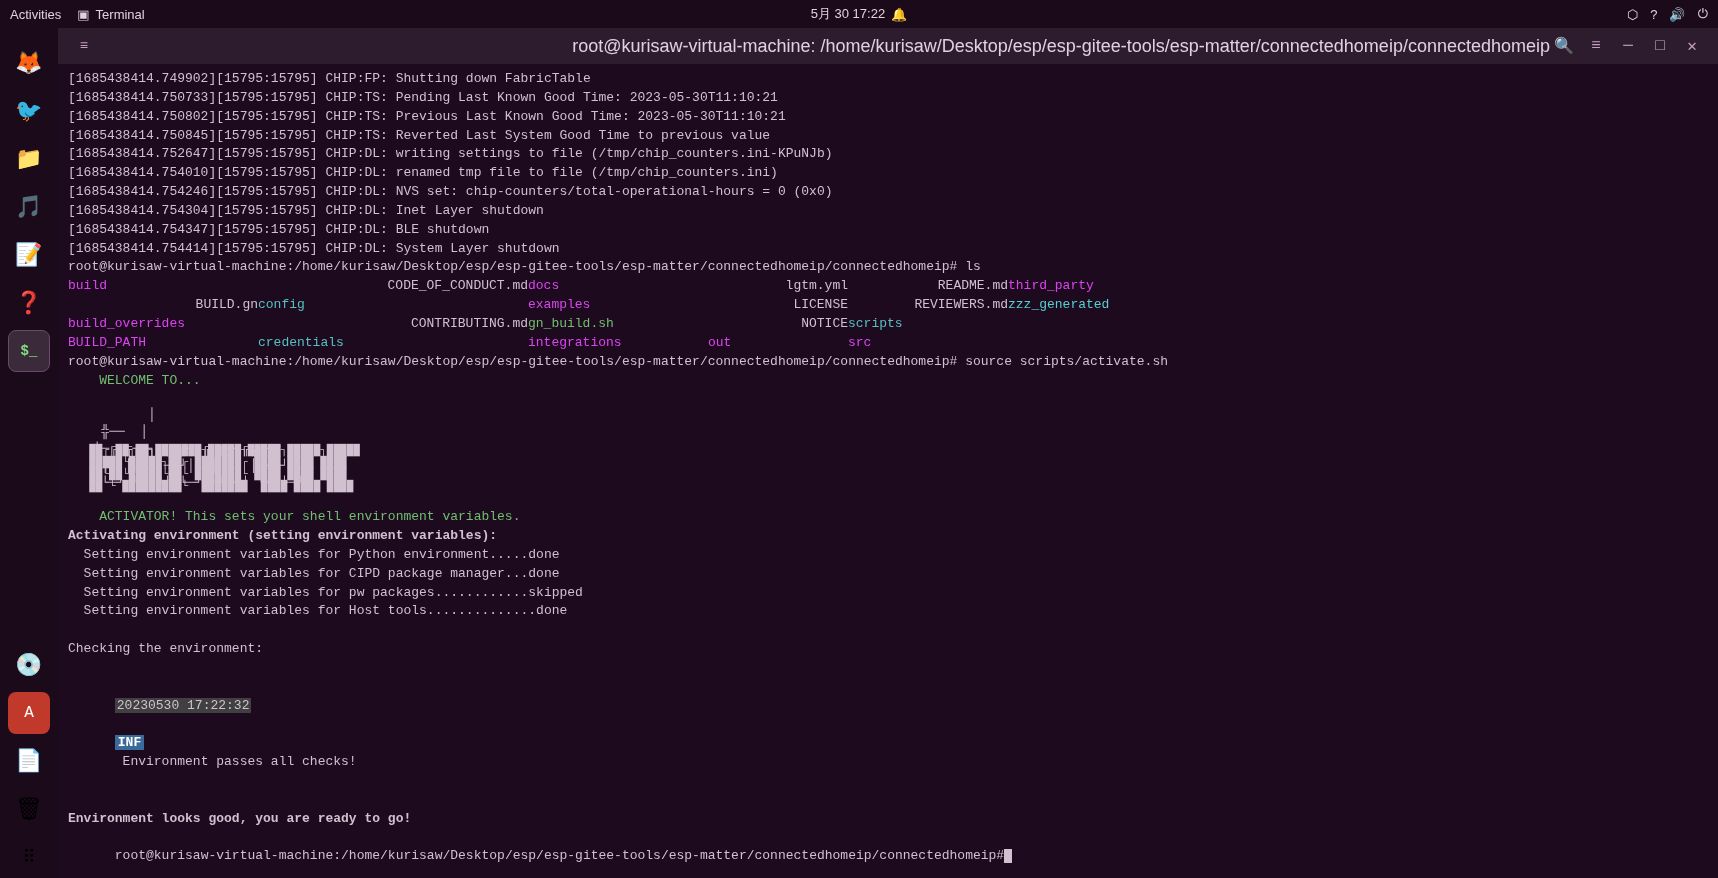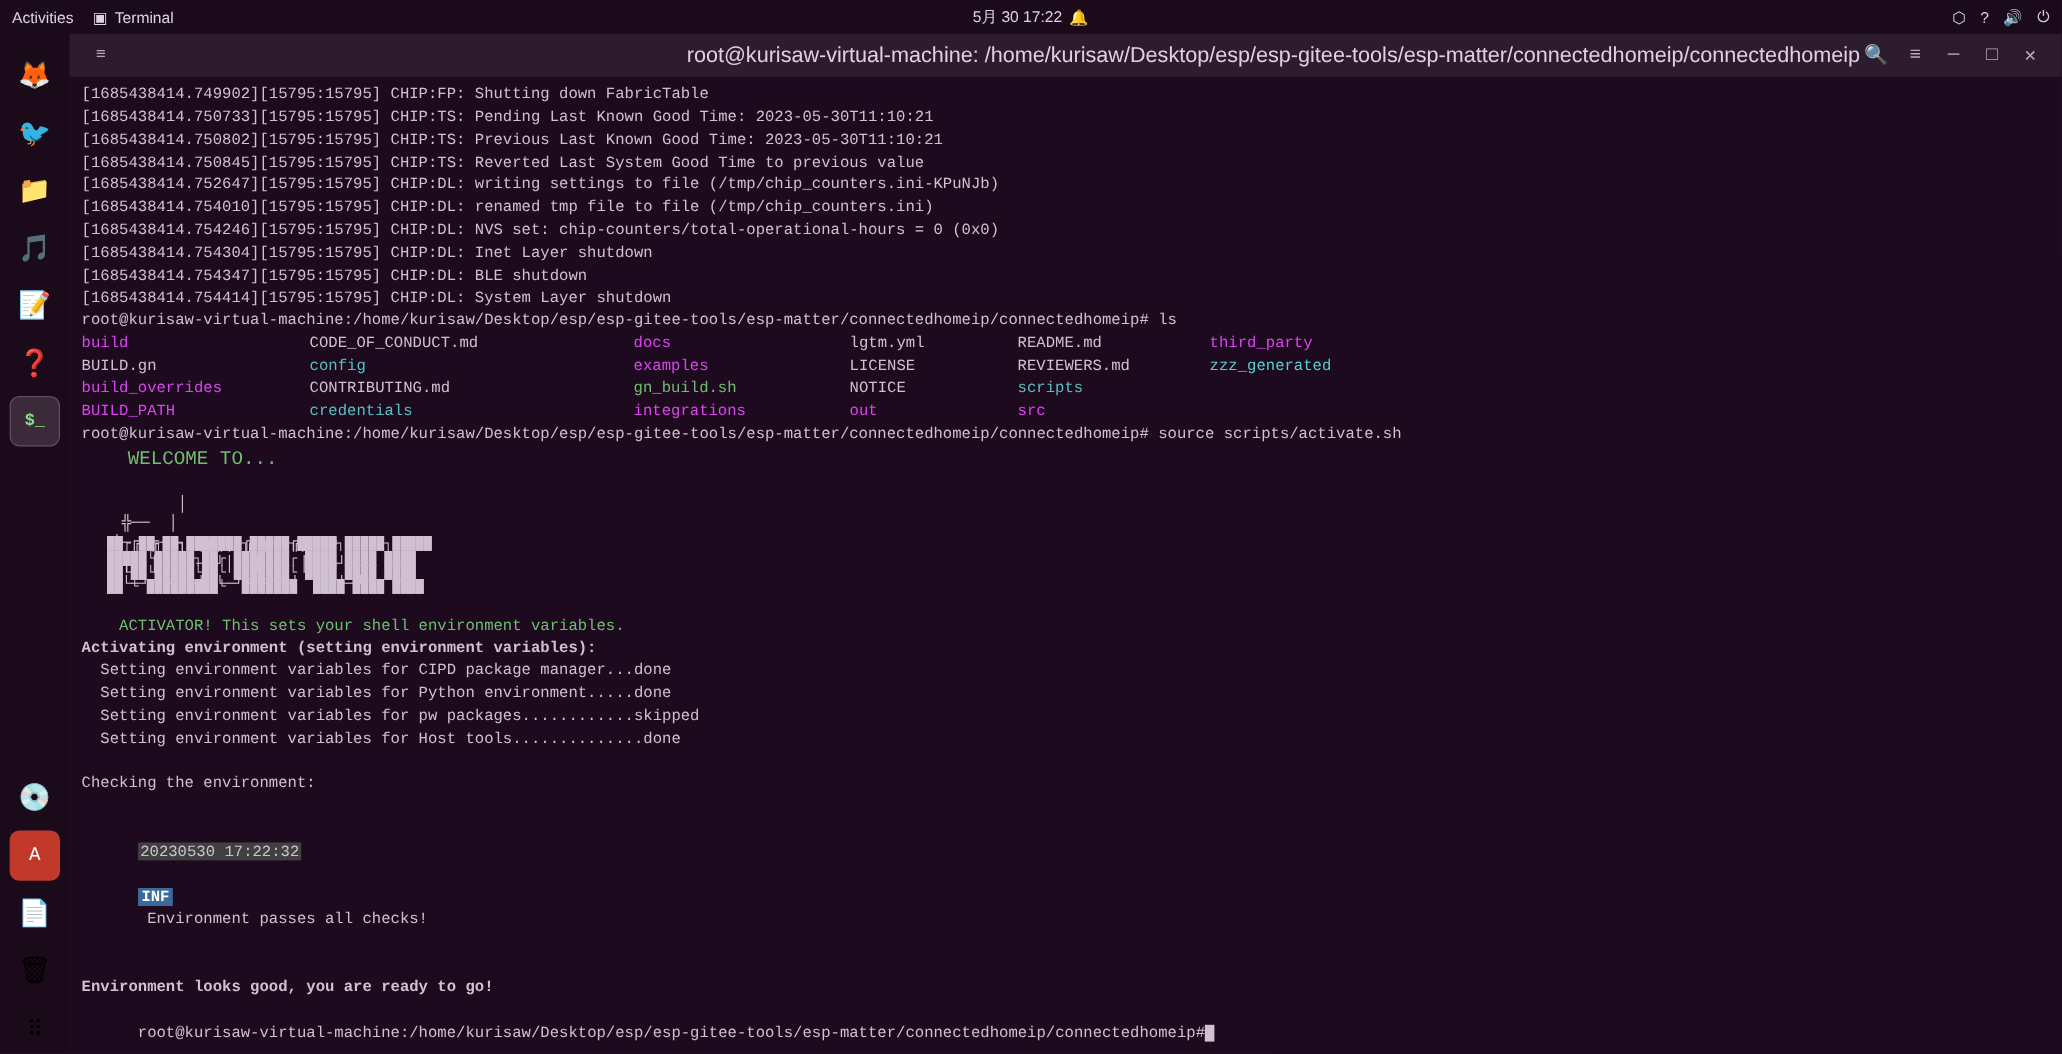--- a/index.html
+++ b/index.html
@@ -206,27 +206,27 @@
     }
 
     @keyframes blink {
       50% { opacity: 0; }
     }
 
     
     .f-blue { color: #d946ef; }
     .f-green { color: #6fbf6f; }
     .f-teal { color: #56c0c0; }
-    .f-white { color: #d0c0d0; }
+    .f-white { color: #d0c0d0; text-align: right; }
     .f-cyan { color: #56d0d0; }
 
     
     .welcome-text {
       color: #6fbf6f;
-      font-size: 16px;
+      font-size: 13px;
     }
 
     .activator-text {
       color: #6fbf6f;
     }
 
     .activating-bold {
       color: #d0c0d0;
       font-weight: bold;
     }
@@ -355,22 +355,22 @@
     <div style="color:#d0c0d0;font-family:'Courier New',Courier,monospace;font-size:11px;line-height:1.1;white-space:pre;margin-left:8px;margin-top:-60px;">
 <span>  ██┌ ██┐██┐███████┐█████┐█████┐█████┐█████</span>
 <span>  █████└█████┐██┌ ███████┌ ████ ████ ████</span>
 <span>  ██└██└█████└██└ ███████└ ████ ████ ████</span>
 <span>  ██ └ █████████└  ███████  ████ ████ ████</span></div>
 
     <div class="term-line activator-text" style="color:#6fbf6f; margin-top: 16px;">    ACTIVATOR! This sets your shell environment variables.</div>
 
     <div class="term-line"><span class="activating-bold">Activating environment (setting environment variables):</span></div>
 
+    <div class="term-line term-white">  Setting environment variables for Python environment.....done</div>
     <div class="term-line term-white">  Setting environment variables for CIPD package manager...done</div>
-    <div class="term-line term-white">  Setting environment variables for Python environment.....done</div>
     <div class="term-line term-white">  Setting environment variables for pw packages............skipped</div>
     <div class="term-line term-white">  Setting environment variables for Host tools..............done</div>
 
     <div class="term-line">&nbsp;</div>
 
     <div class="term-line"><span class="checking-bold">Checking the environment:</span></div>
 
     <div class="term-line">&nbsp;</div>
 
     <div class="term-line">

